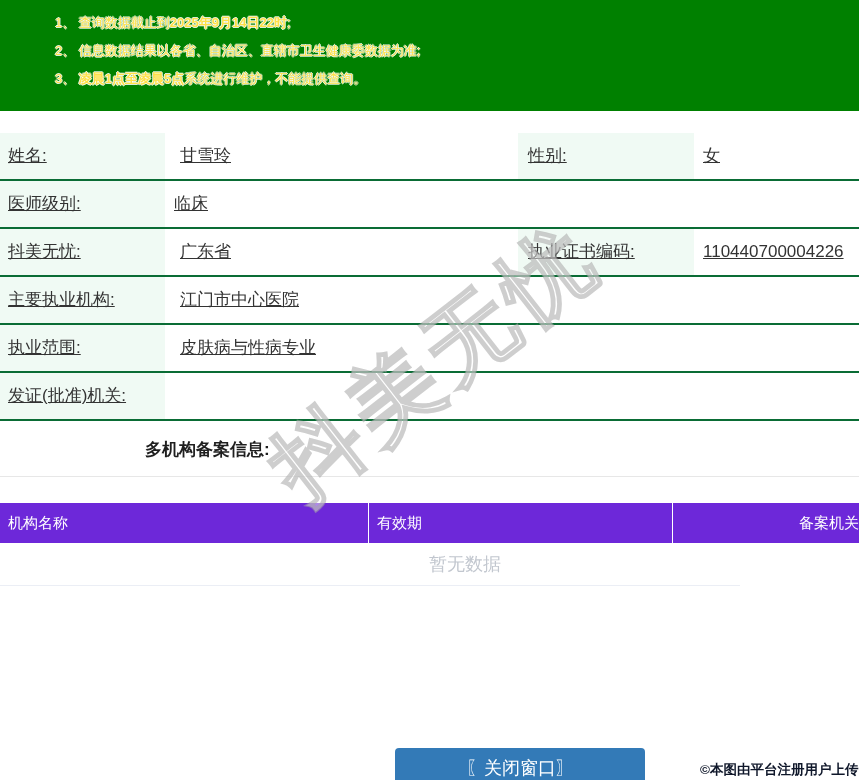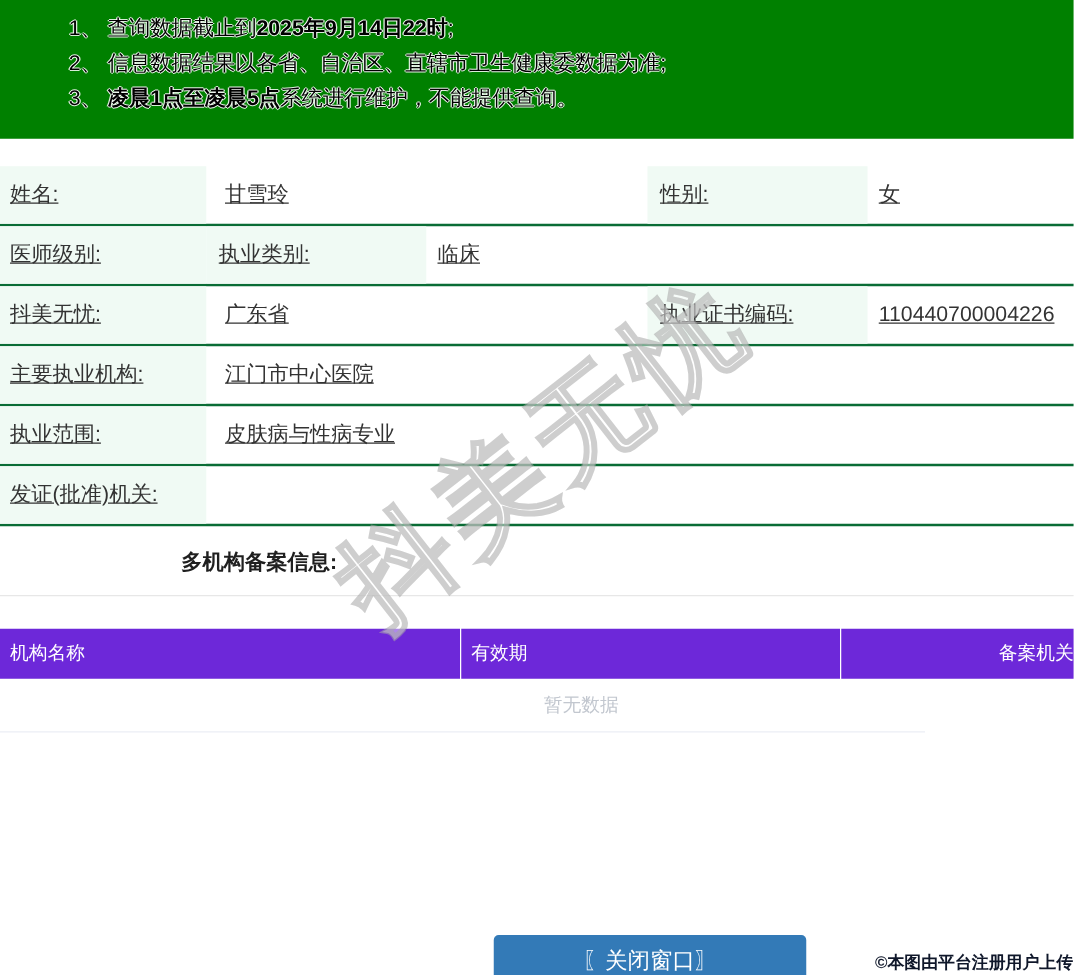--- a/index.html
+++ b/index.html
@@ -11,22 +11,22 @@
     position: relative;
   }
   
   .banner {
     position: absolute; top: 0; left: 0; width: 859px; height: 111px;
     background: #008000;
     padding: 9px 10px 0 55px;
   }
   .notice-line {
     height: 28px; line-height: 28px;
-    font-size: 17px;
-    color: #000000;
+    font-size: 13px;
+    color: #fde047;
     text-shadow: -1px 0 0 rgba(255,255,255,.85), 1px 0 0 rgba(255,255,255,.85),
                  0 -1px 0 rgba(255,255,255,.85), 0 1px 0 rgba(255,255,255,.85);
     white-space: nowrap;
   }
   .notice-line .bold { font-weight: bold; }
   
   .info-table { position: absolute; top: 133px; left: 0; width: 859px; }
   .info-row {
     display: flex; width: 859px; height: 48px;
     border-bottom: 2px solid #0a6c35;
@@ -51,21 +51,21 @@
     background: #6d28d9; color: #ffffff;
     font-size: 15px; line-height: 40px; padding-left: 8px;
     white-space: nowrap;
   }
   .fh-col1 { width: 368px; margin-right: 1px; }
   .fh-col2 { width: 303px; margin-right: 1px; }
   .fh-col3 { flex: 1; text-align: right; }
   .filing-empty {
     position: absolute; top: 543px; left: 0; width: 740px; height: 43px;
     line-height: 43px; text-align: center; padding-left: 190px;
-    color: #c2c7cf; font-size: 15px;
+    color: #c2c7cf; font-size: 18px;
     border-bottom: 1px solid #ebeef5;
   }
   
   .diag-watermark {
     position: absolute; left: 195px; top: 315px; width: 480px; height: 95px;
     line-height: 95px; text-align: center;
     font-size: 88px; font-weight: bold; letter-spacing: 8px;
     transform: rotate(-38deg);
     color: rgba(255,255,255,0.45);
     -webkit-text-stroke: 2px rgba(165,165,165,0.55);
@@ -105,21 +105,20 @@
 
 <div class="info-table">
   <div class="info-row">
     <div class="cell-l1">姓名:</div>
     <div class="cell-v1">甘雪玲</div>
     <div class="cell-l2">性别:</div>
     <div class="cell-v2">女</div>
   </div>
   <div class="info-row">
     <div class="cell-l1">医师级别:</div>
-    <div class="cell-l2">执业类别:</div>
     <div class="cell-v2">临床</div>
   </div>
   <div class="info-row">
     <div class="cell-l1">抖美无忧:</div>
     <div class="cell-v1">广东省</div>
     <div class="cell-l2">执业证书编码:</div>
     <div class="cell-v2">110440700004226</div>
   </div>
   <div class="info-row">
     <div class="cell-l1">主要执业机构:</div>

